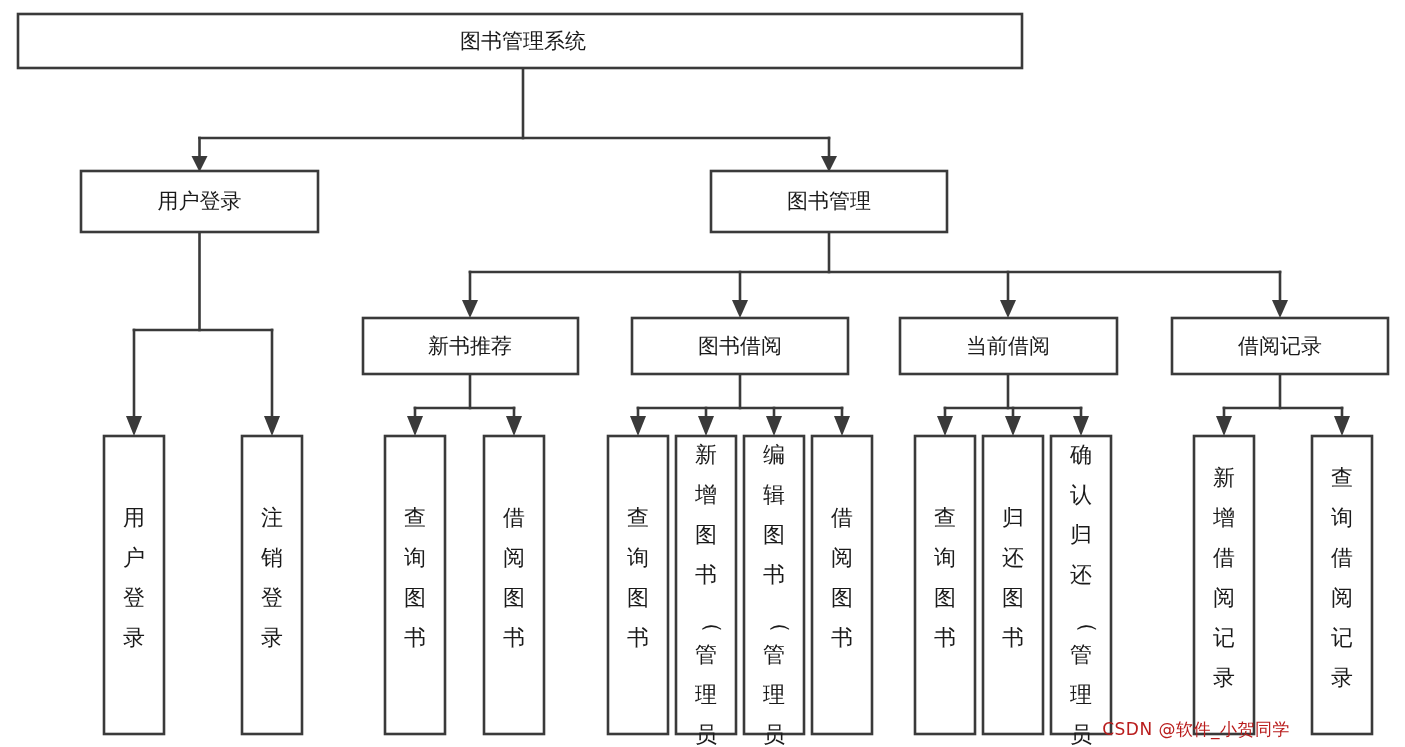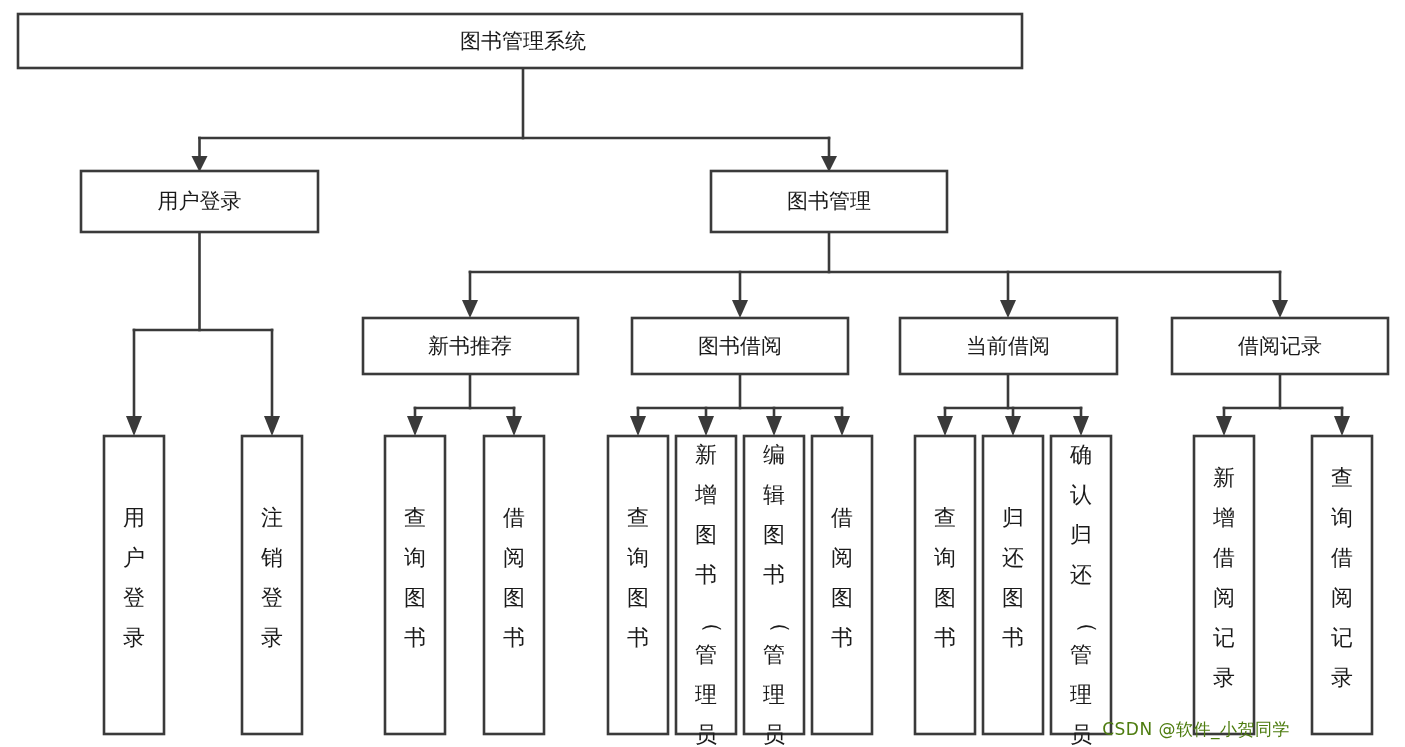--- a/index.html
+++ b/index.html
@@ -52,21 +52,21 @@
   .node-label-vertical {
     fill: #1a1a1a;
     font-family: "DejaVu Sans", "Liberation Sans", sans-serif;
     font-size: 22px;
     text-anchor: middle;
   }
   .watermark {
     position: absolute;
     right: 12px;
     bottom: 6px;
-    color: #4d7c0f;
+    color: #b91c1c;
     font-size: 17px;
     font-family: "DejaVu Sans", "Liberation Sans", sans-serif;
     letter-spacing: 0.5px;
     white-space: nowrap;
     user-select: none;
   }
 </style>
 </head>
 <body>
 

